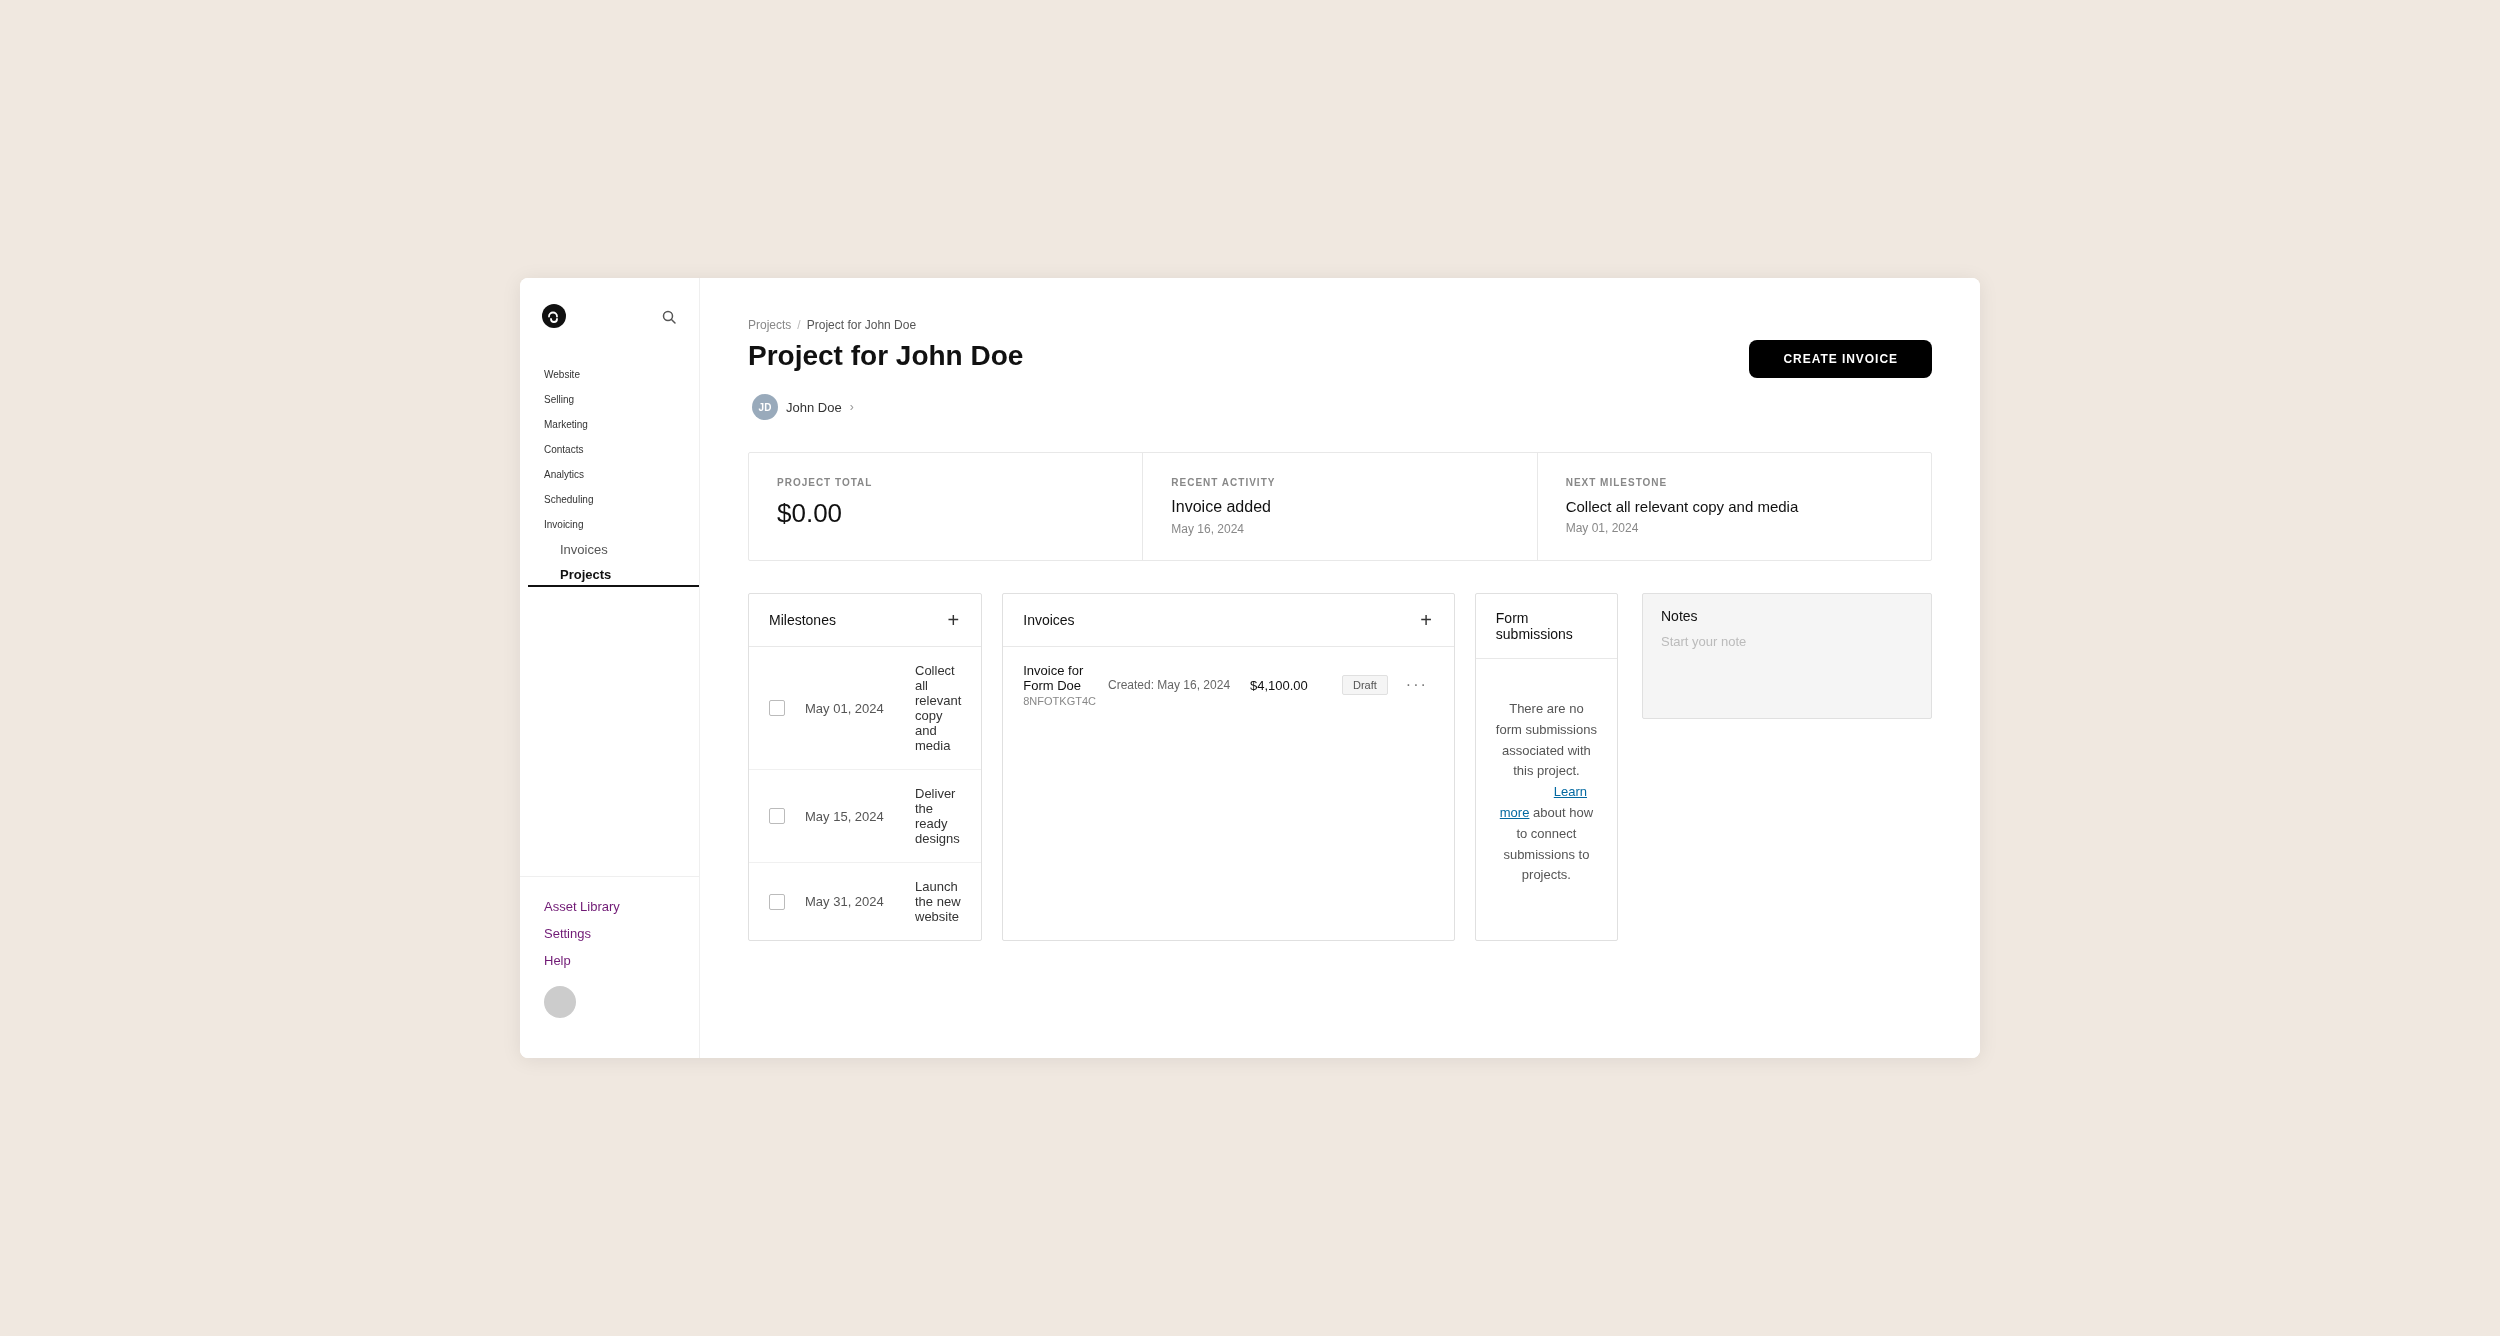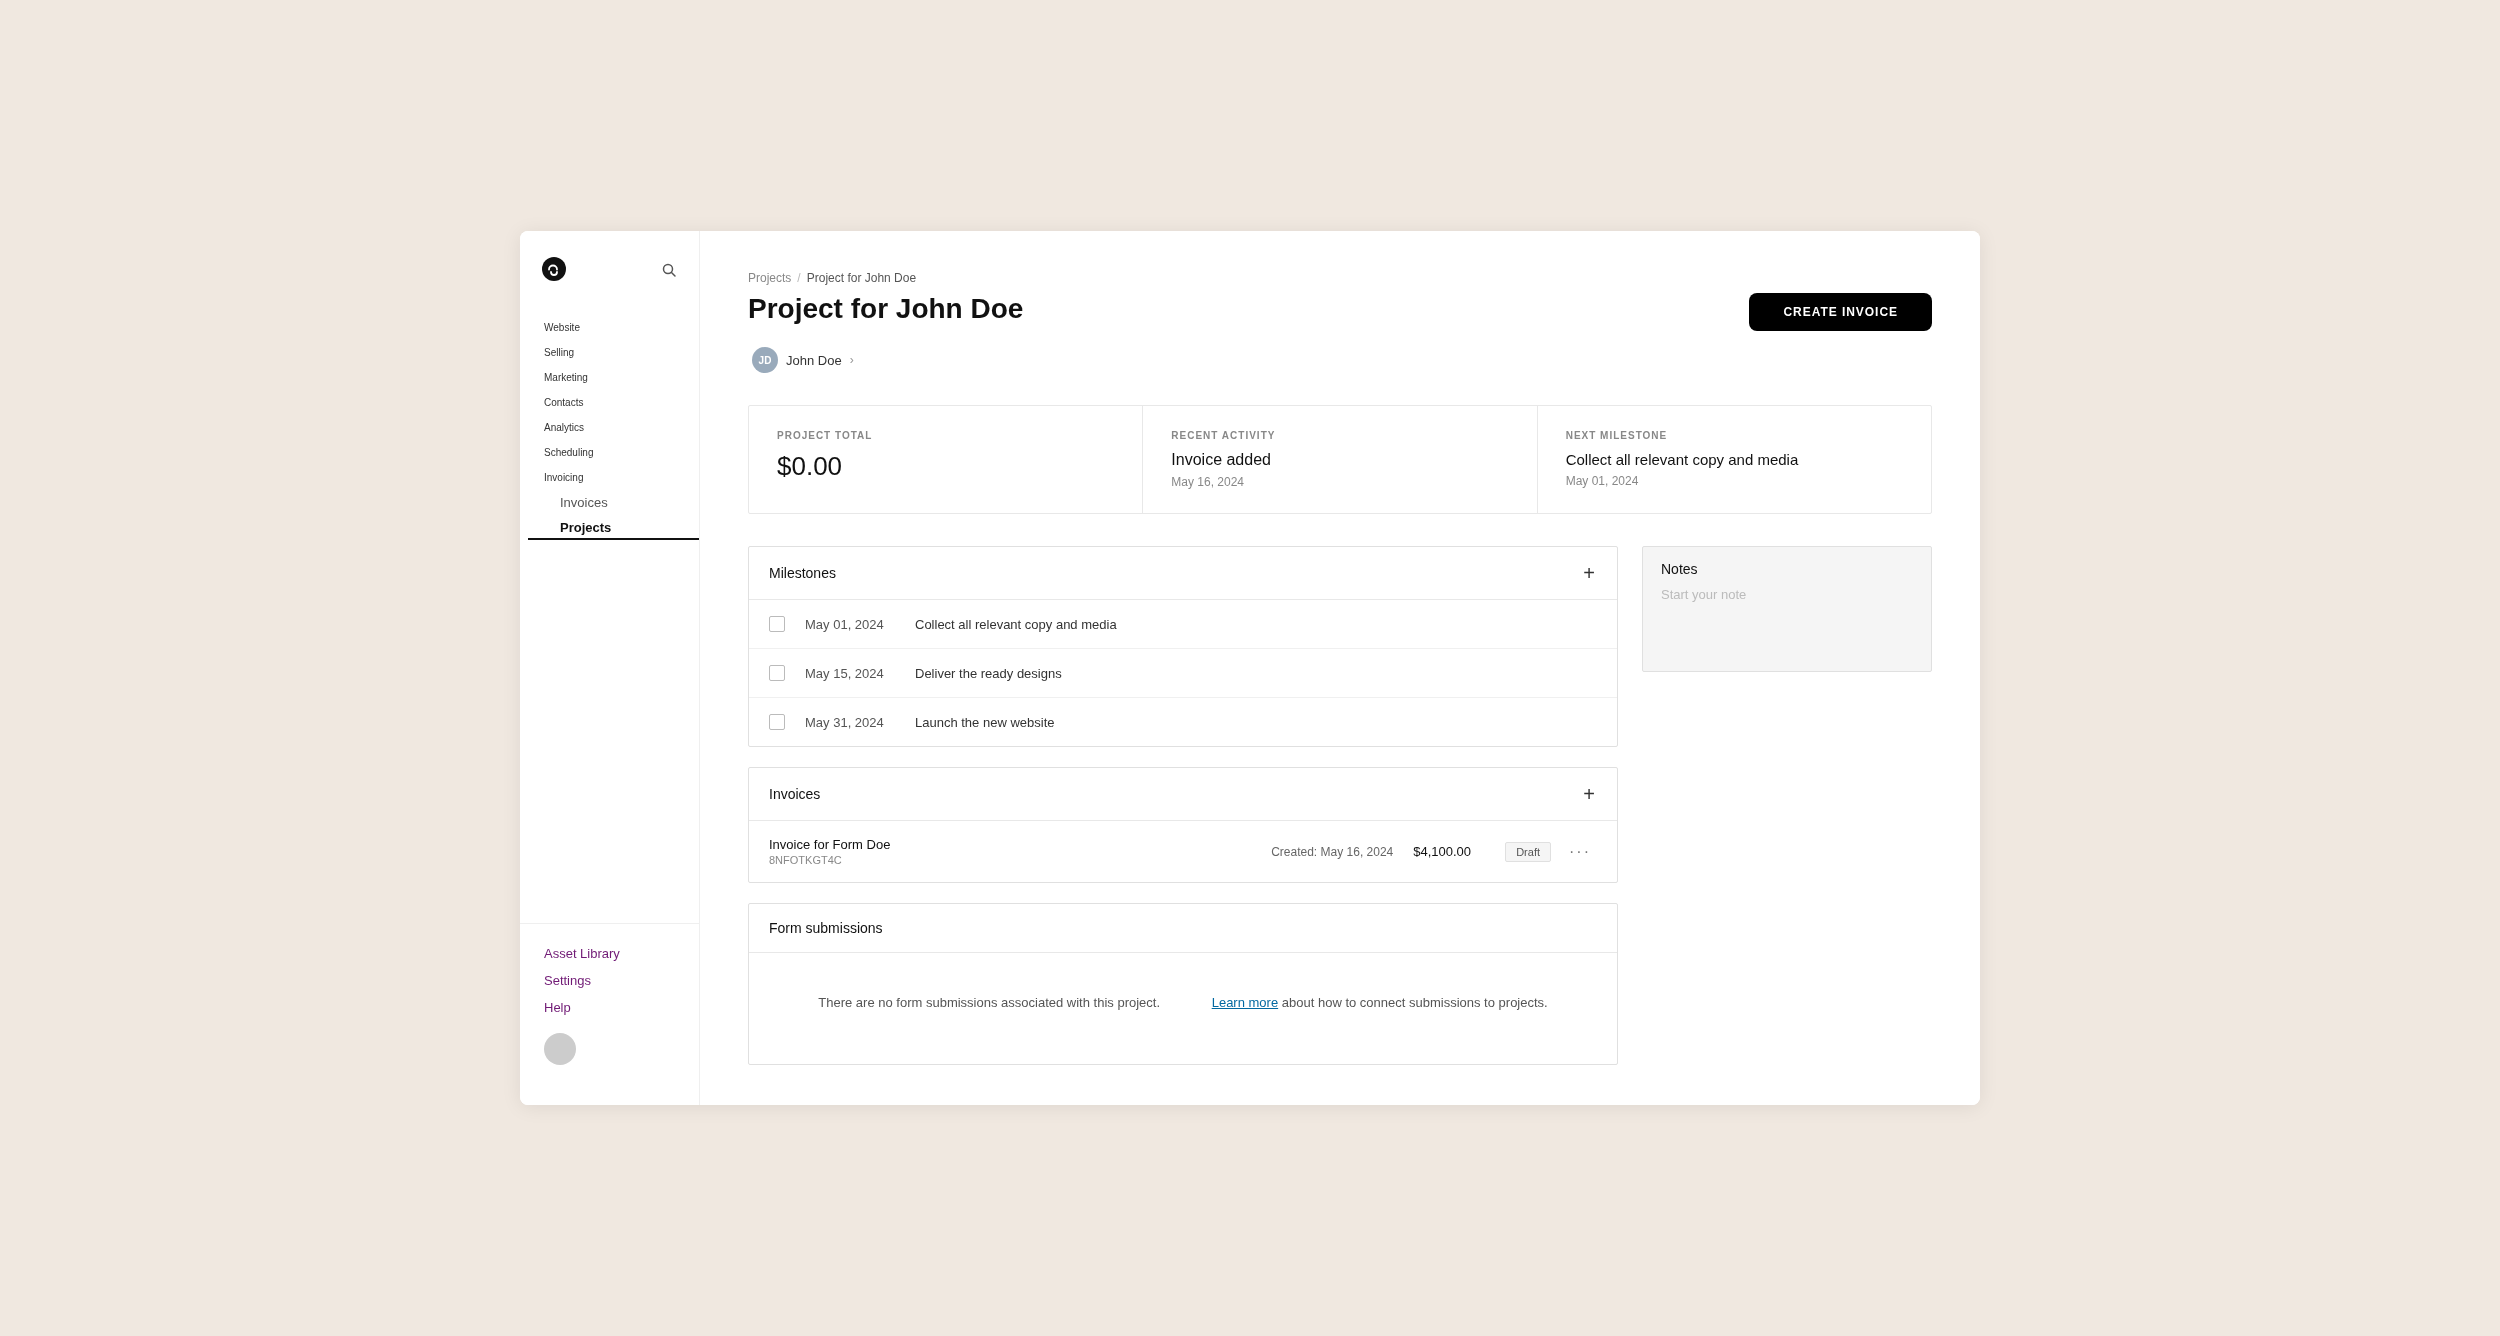--- a/index.html
+++ b/index.html
@@ -203,21 +203,21 @@
       margin-top: 6px;
     }
     
     .content-area {
       display: flex;
       gap: 24px;
     }
     .main-sections {
       flex: 1;
       display: flex;
-      flex-direction: column;
+      flex-direction: row;
       gap: 20px;
     }
     
     .section-card {
       border: 1px solid #e0e0e0;
       border-radius: 2px;
     }
     .section-header {
       display: flex;
       align-items: center;

